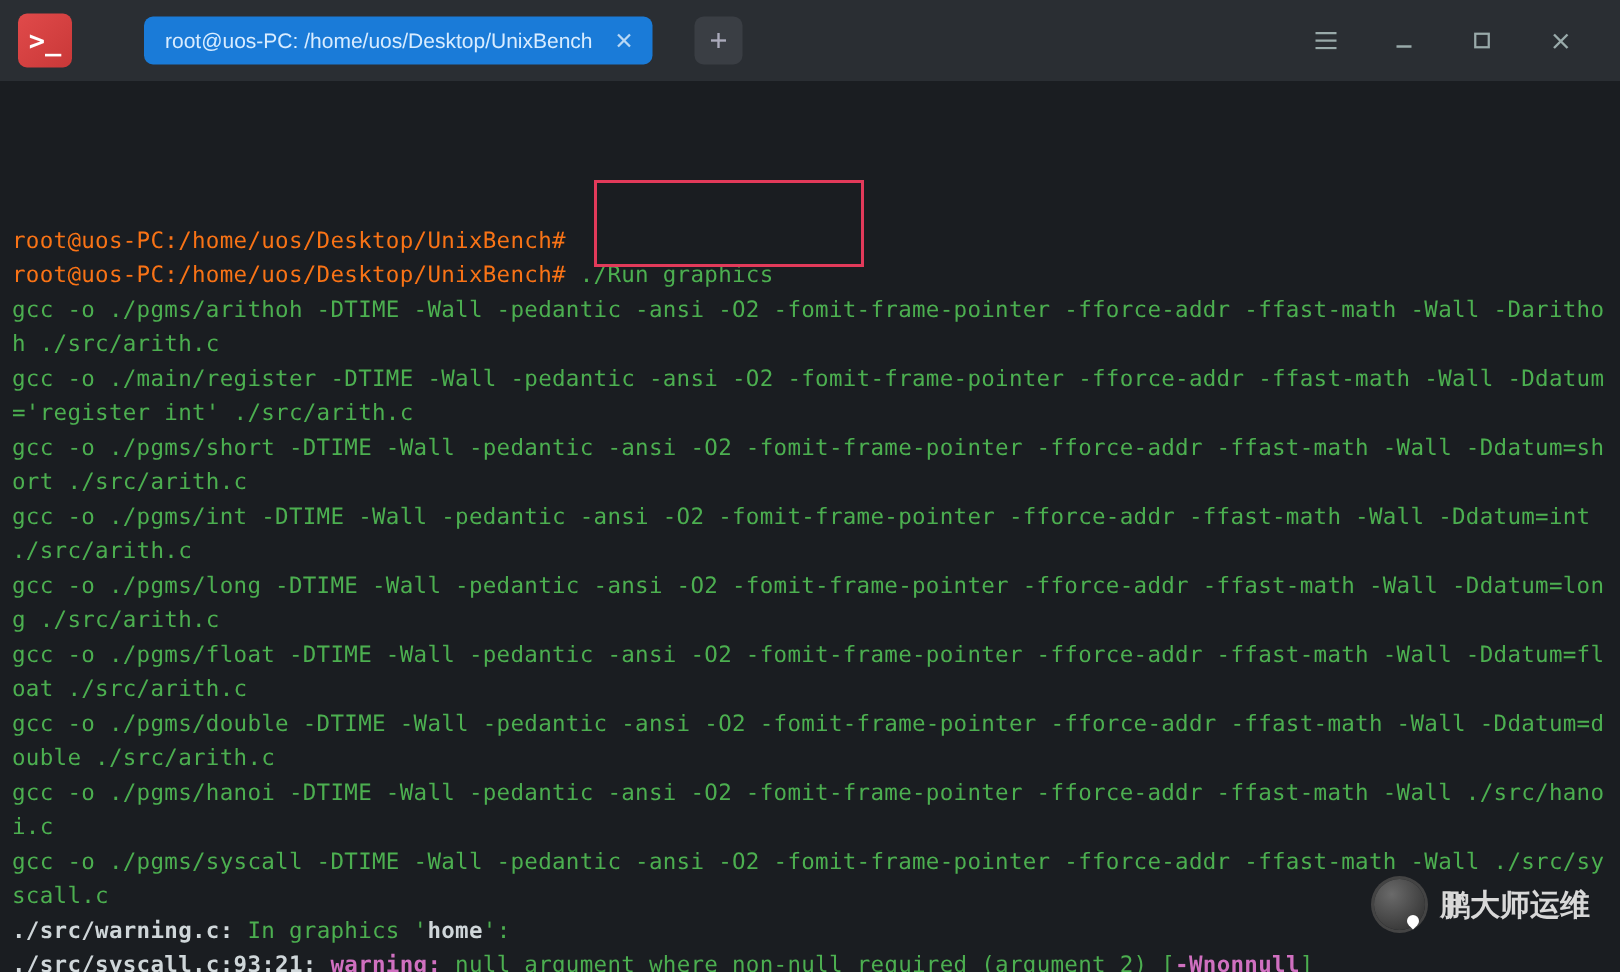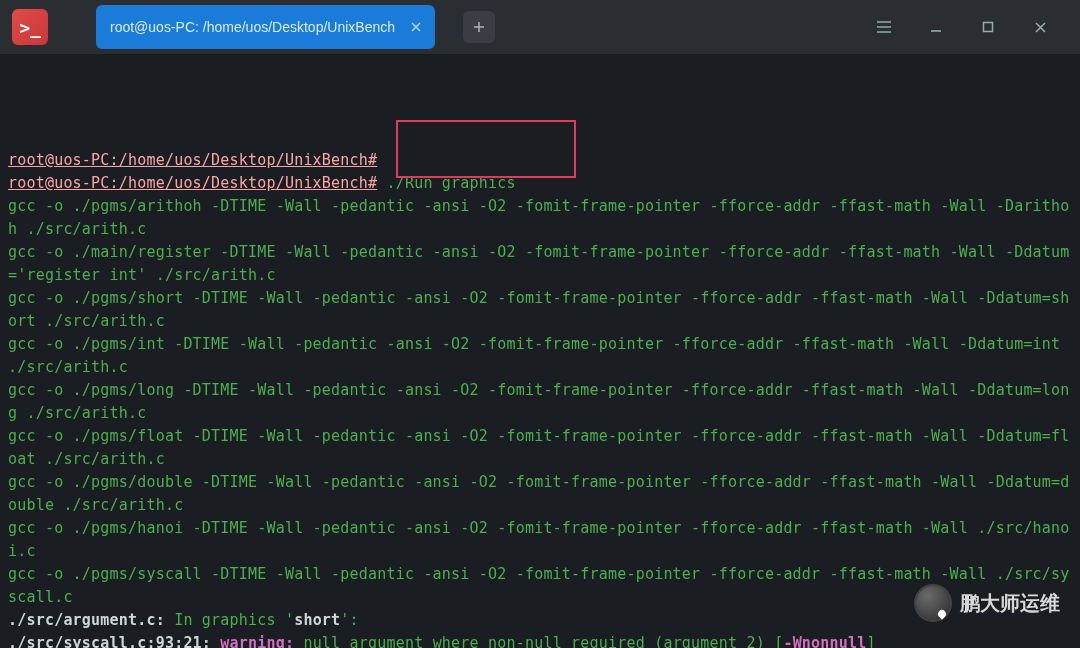--- a/index.html
+++ b/index.html
@@ -1,29 +1,29 @@
 <!DOCTYPE html>
 <html><head>
 <meta charset="utf-8">
 <style>
 * { margin: 0; padding: 0; box-sizing: border-box; }
 body { width: 1080px; height: 648px; background: #1a1d21; font-family: 'DejaVu Sans Mono', 'Consolas', monospace; overflow: hidden; position: relative; }
 
 .titlebar { height: 54px; background: #2a2e33; display: flex; align-items: center; padding: 0 12px; }
 .app-icon { width: 36px; height: 36px; background: linear-gradient(135deg, #e04a4a 0%, #c93838 100%); border-radius: 6px; display: flex; align-items: center; justify-content: center; color: #fff; font-size: 18px; font-weight: bold; }
-.tab { margin-left: 48px; background: #1a7bd8; border-radius: 6px; height: 44px; display: flex; align-items: center; padding: 0 10px 0 14px; color: #d8ecff; font-size: 14px; font-family: sans-serif; }
+.tab { margin-left: 48px; background: #1a7bd8; border-radius: 6px; height: 32px; display: flex; align-items: center; padding: 0 10px 0 14px; color: #d8ecff; font-size: 14px; font-family: sans-serif; }
 .tab-close { margin-left: 12px; width: 18px; height: 18px; display: flex; align-items: center; justify-content: center; color: #b8d8f5; cursor: pointer; }
 .new-tab { margin-left: 28px; width: 32px; height: 32px; background: #3a3e44; border-radius: 6px; display: flex; align-items: center; justify-content: center; color: #aab; cursor: pointer; font-size: 18px; }
 .spacer { flex: 1; }
 .win-controls { display: flex; gap: 28px; padding-right: 16px; }
 .win-btn { width: 24px; height: 24px; display: flex; align-items: center; justify-content: center; color: #9aa; cursor: pointer; }
 
 .terminal { padding: 72px 8px 0 8px; font-size: 15px; line-height: 23px; letter-spacing: 0.2px; white-space: pre-wrap; word-break: break-all; }
 .green { color: #4caf50; }
-.prompt-user { color: #fca5a5; text-decoration: underline; }
+.prompt-user { color: #f97316; }
 .white { color: #cfd6d9; font-weight: bold; }
 .magenta { color: #d070c0; font-weight: bold; }
 
 .highlight-box { position: absolute; border: 2px solid #e23a5a; left: 396px; top: 120px; width: 180px; height: 58px; pointer-events: none; }
 
 .watermark { position: absolute; right: 20px; bottom: 28px; display: flex; align-items: center; gap: 10px; }
 .watermark-icon { width: 34px; height: 34px; border-radius: 50%; background: radial-gradient(circle at 35% 30%, #6a6a6a, #2a2a2a); box-shadow: 0 0 0 2px #444; position: relative; }
 .watermark-icon::after { content: ""; position: absolute; right: 4px; bottom: 2px; width: 8px; height: 8px; background: #fff; border-radius: 50% 50% 50% 0; transform: rotate(-45deg); }
 .watermark-text { color: #d8d8d8; font-family: 'SimHei', sans-serif; font-size: 20px; font-weight: bold; }
 
@@ -82,21 +82,21 @@
 <span class="prompt-user">root@uos-PC:/home/uos/Desktop/UnixBench#</span><span class="green"> ./Run graphics</span>
 <span class="green">gcc -o ./pgms/arithoh -DTIME -Wall -pedantic -ansi -O2 -fomit-frame-pointer -fforce-addr -ffast-math -Wall -Darithoh ./src/arith.c</span>
 <span class="green">gcc -o ./main/register -DTIME -Wall -pedantic -ansi -O2 -fomit-frame-pointer -fforce-addr -ffast-math -Wall -Ddatum='register int' ./src/arith.c</span>
 <span class="green">gcc -o ./pgms/short -DTIME -Wall -pedantic -ansi -O2 -fomit-frame-pointer -fforce-addr -ffast-math -Wall -Ddatum=short ./src/arith.c</span>
 <span class="green">gcc -o ./pgms/int -DTIME -Wall -pedantic -ansi -O2 -fomit-frame-pointer -fforce-addr -ffast-math -Wall -Ddatum=int ./src/arith.c</span>
 <span class="green">gcc -o ./pgms/long -DTIME -Wall -pedantic -ansi -O2 -fomit-frame-pointer -fforce-addr -ffast-math -Wall -Ddatum=long ./src/arith.c</span>
 <span class="green">gcc -o ./pgms/float -DTIME -Wall -pedantic -ansi -O2 -fomit-frame-pointer -fforce-addr -ffast-math -Wall -Ddatum=float ./src/arith.c</span>
 <span class="green">gcc -o ./pgms/double -DTIME -Wall -pedantic -ansi -O2 -fomit-frame-pointer -fforce-addr -ffast-math -Wall -Ddatum=double ./src/arith.c</span>
 <span class="green">gcc -o ./pgms/hanoi -DTIME -Wall -pedantic -ansi -O2 -fomit-frame-pointer -fforce-addr -ffast-math -Wall ./src/hanoi.c</span>
 <span class="green">gcc -o ./pgms/syscall -DTIME -Wall -pedantic -ansi -O2 -fomit-frame-pointer -fforce-addr -ffast-math -Wall ./src/syscall.c</span>
-<span class="white">./src/argument.c:</span><span class="green"> In graphics '</span><span class="white">short</span><span class="green">':</span>
+<span class="white">./src/warning.c:</span><span class="green"> In graphics '</span><span class="white">home</span><span class="green">':</span>
 <span class="white">./src/syscall.c:93:21: </span><span class="magenta">warning:</span><span class="green"> null argument where non-null required (argument 2) [</span><span class="magenta">-Wnonnull</span><span class="green">]</span>
 
 
 </div>
 
 <div class="highlight-box"></div>
 
 <div class="watermark">
   <div class="watermark-icon"></div>
   <div class="watermark-text">鹏大师运维</div>

